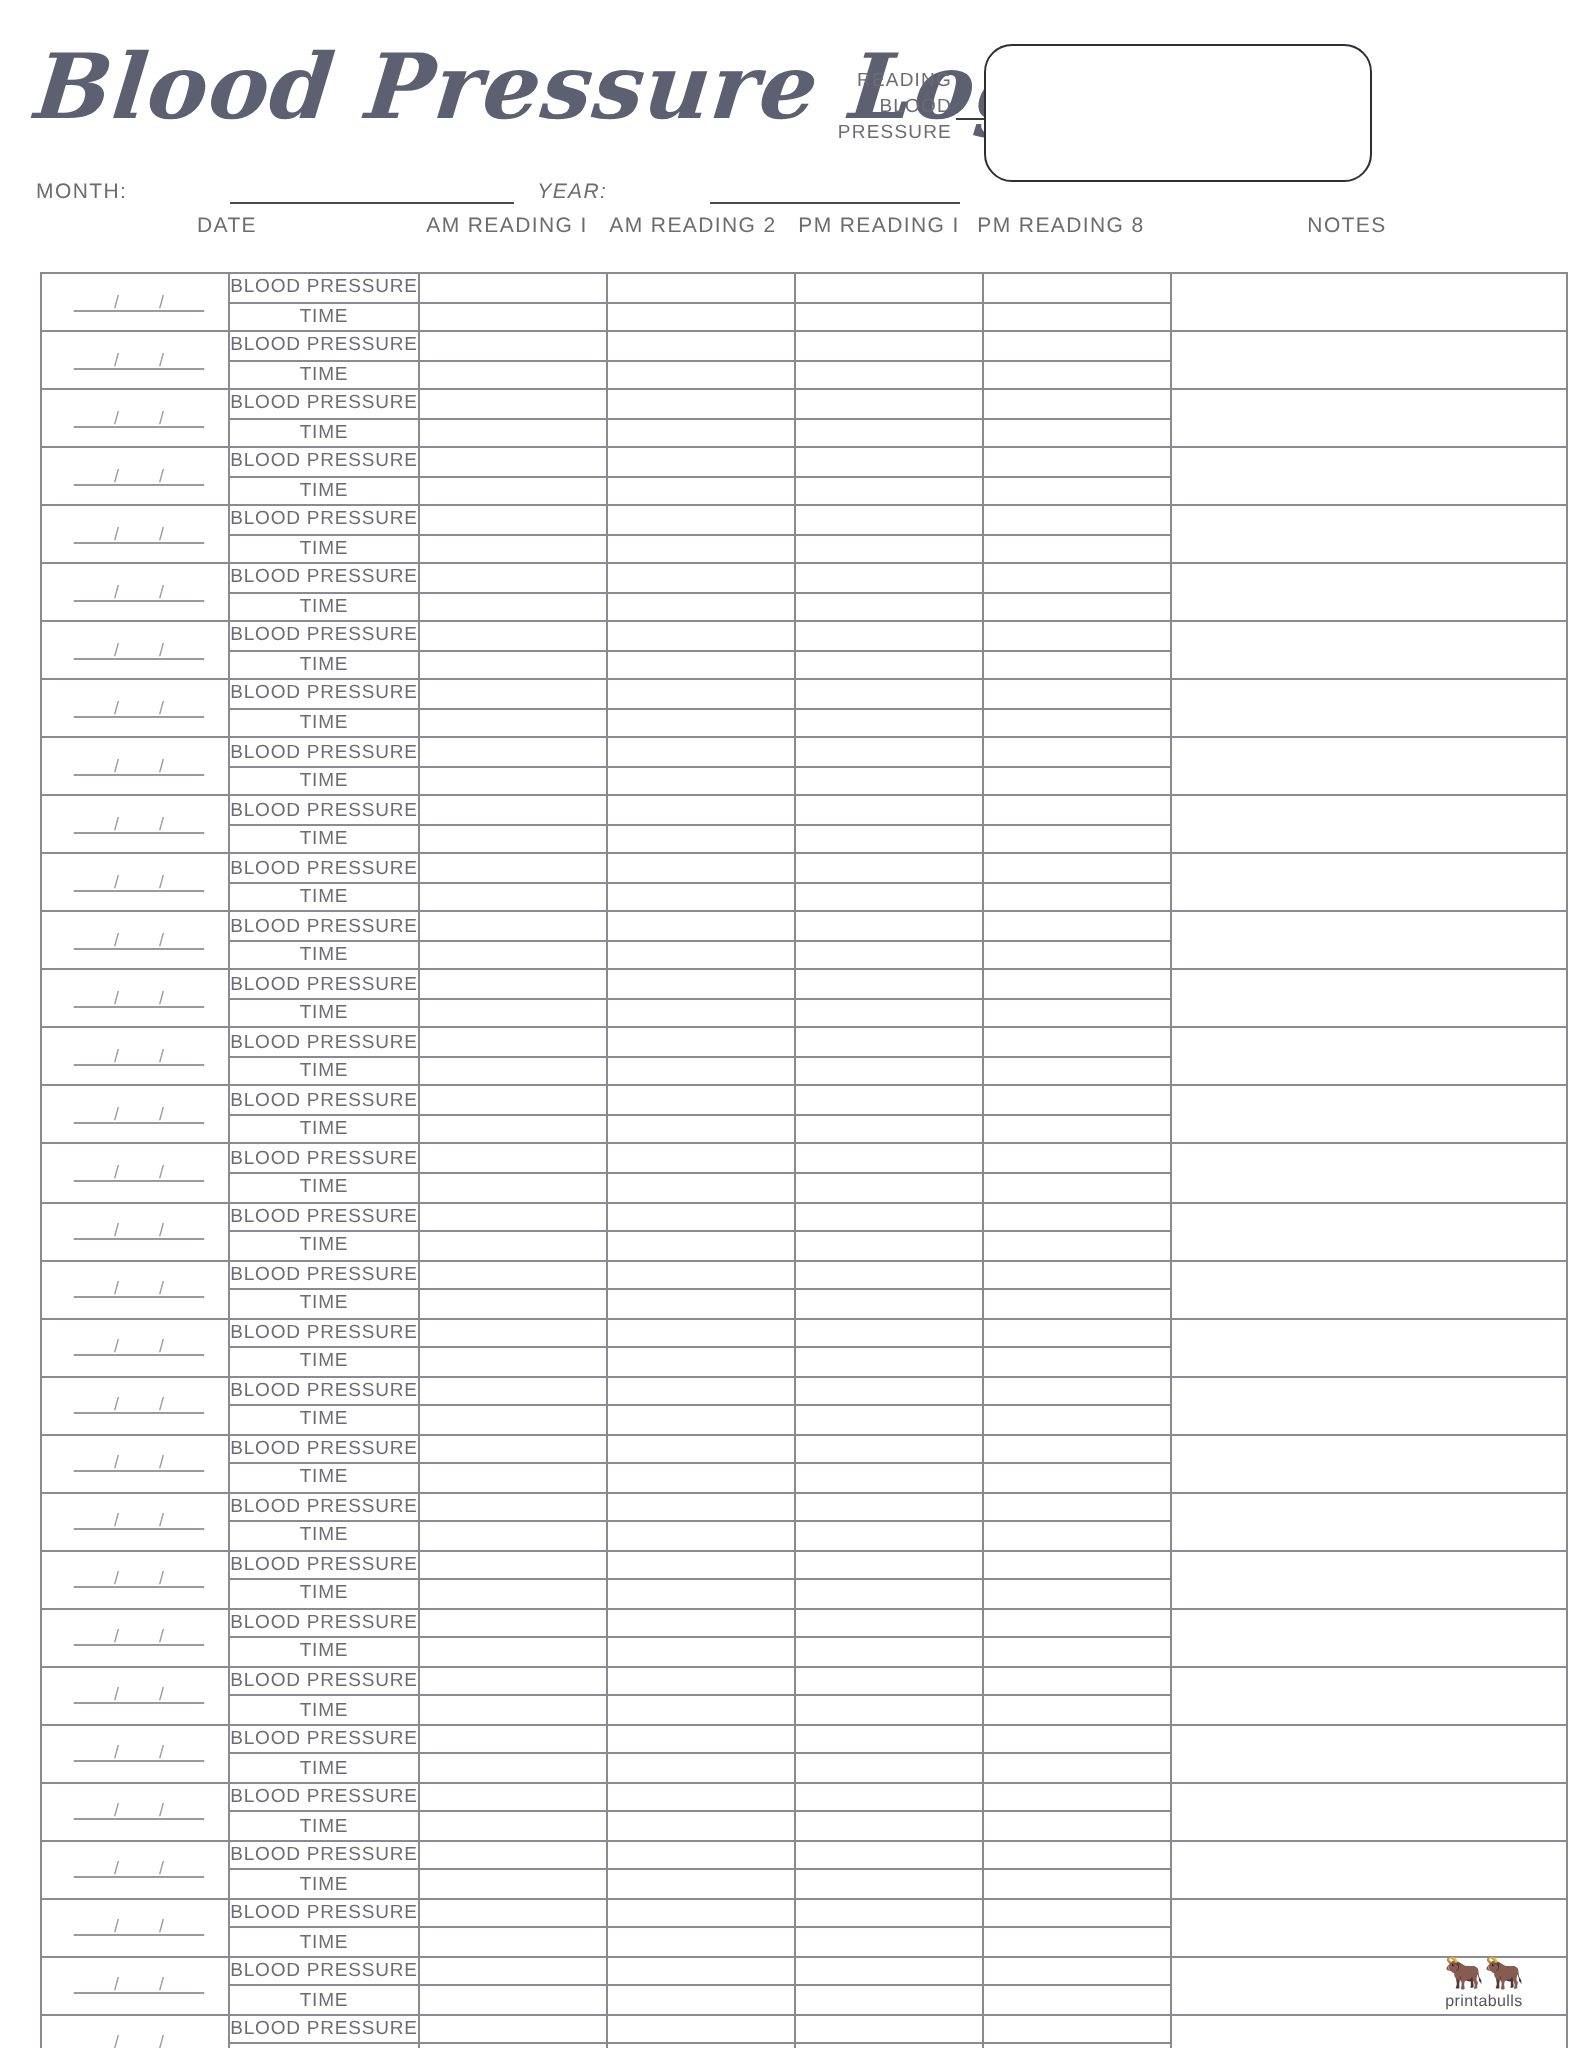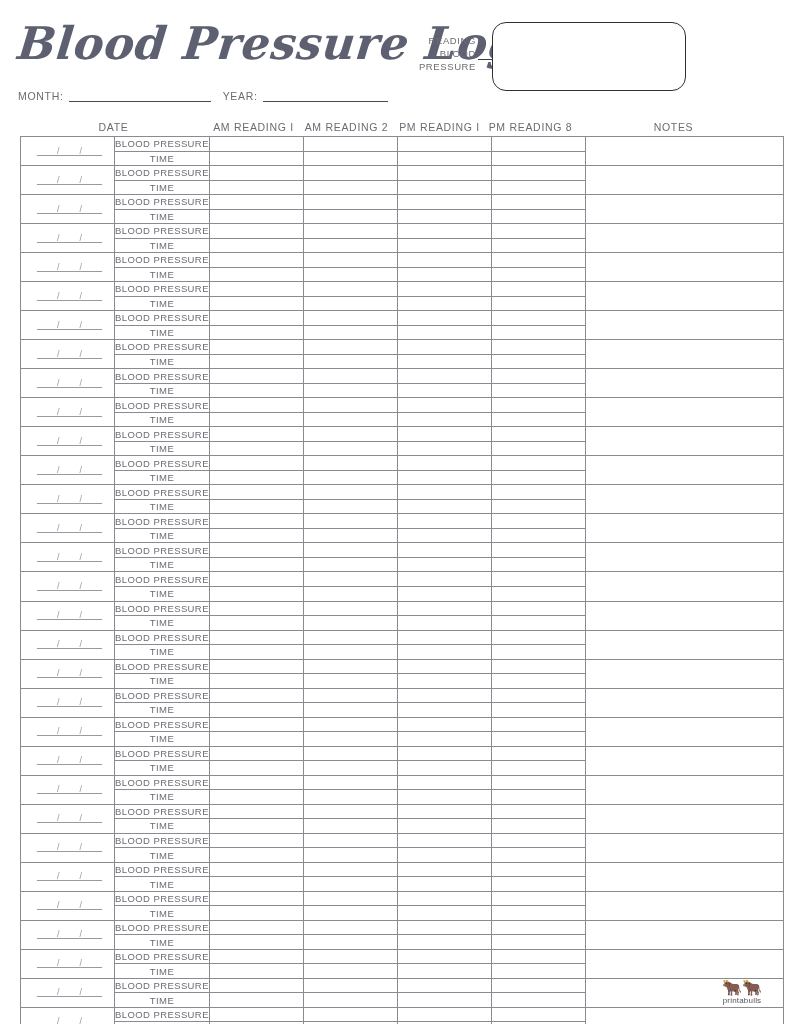--- a/index.html
+++ b/index.html
@@ -40,35 +40,35 @@
 
   #meta {
     position: absolute;
     left: 18px;
     top: 86px;
     height: 16px;
     display: flex;
     align-items: flex-end;
     white-space: nowrap;
   }
-  .meta-group { display: flex; align-items: flex-end; }
+  .meta-group { display: flex; align-items: flex-end; gap: 46px; }
   .meta-label {
     font-size: 10.5px;
     letter-spacing: 0.7px;
     color: #6b6b73;
     line-height: 12px;
   }
   .meta-rule {
     height: 11px;
     border-bottom: 1.4px solid #4a4a52;
     margin-left: 5px;
   }
   #month-rule { width: 142px; }
   #year-rule  { width: 125px; }
-  #year-group { margin-left: 12px; }
+  #year-group { margin-left: 12px; font-style: italic; }
 
   
   #target-block {
     position: absolute;
     left: 408px;
     top: 22px;
     width: 300px;
     height: 72px;
   }
   #target-label {
@@ -99,21 +99,21 @@
     border: 1.5px solid #2f2f35;
     border-radius: 14px;
     background: #ffffff;
     box-sizing: border-box;
   }
 
   
   #colheads {
     position: absolute;
     left: 0;
-    top: 120px;
+    top: 106px;
     width: 693px;
     height: 18px;
   }
   .colhead {
     position: absolute;
     top: 0;
     font-size: 10.5px;
     letter-spacing: 0.7px;
     color: #6b6b73;
     text-align: center;

